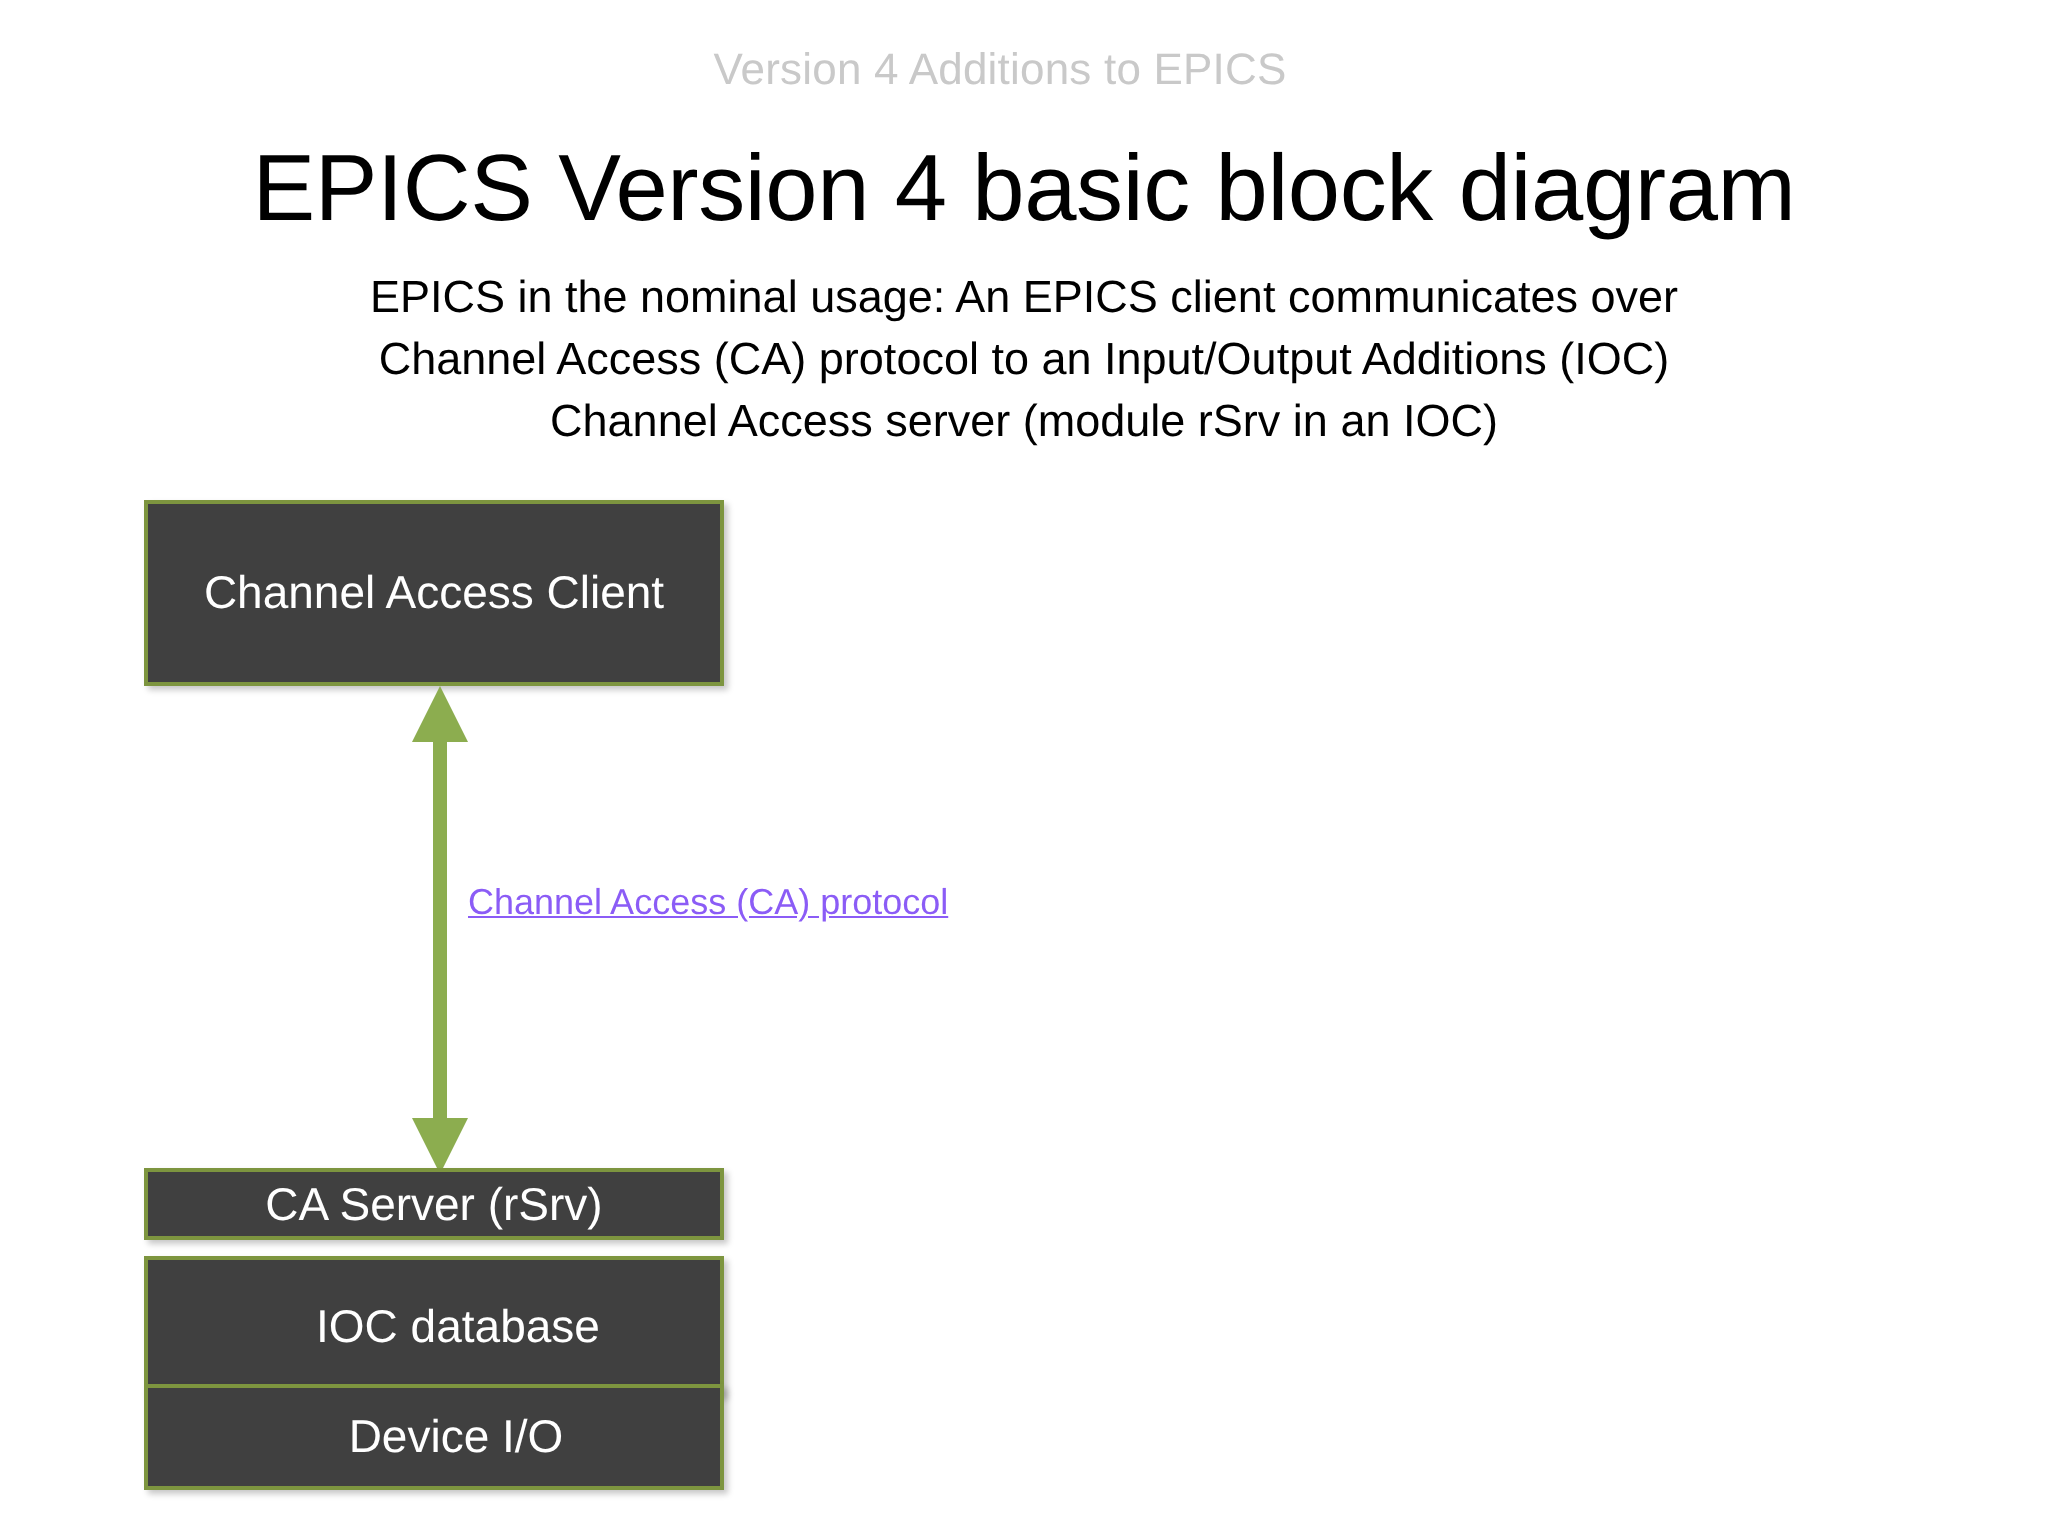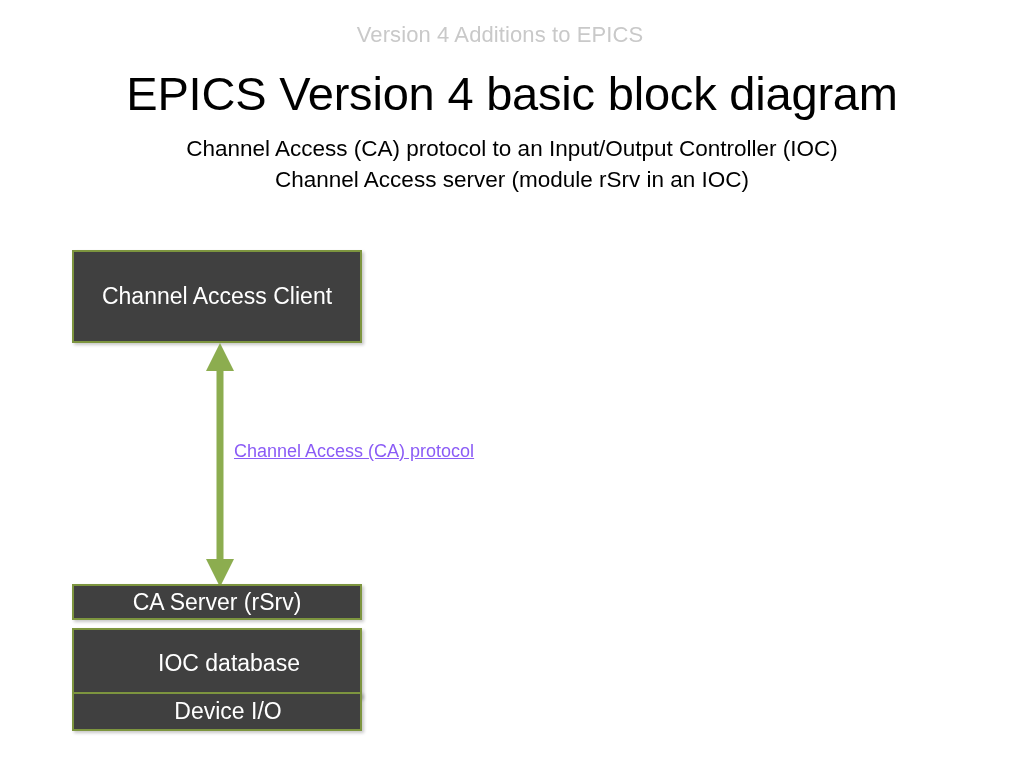--- a/index.html
+++ b/index.html
@@ -90,21 +90,21 @@
     left: 72px;
     top: 628px;
     width: 290px;
     height: 70px;
     padding-left: 24px;
   }
   #block-device-io {
     left: 72px;
     top: 692px;
     width: 290px;
-    height: 39px;
+    height: 53px;
     padding-left: 22px;
   }
 
   
   #protocol-arrow {
     position: absolute;
     left: 196px;
     top: 341px;
     width: 48px;
     height: 248px;
@@ -130,21 +130,22 @@
 </head>
 <body>
 
 <div id="slide">
 
   <div class="slide-header">Version 4 Additions to EPICS</div>
 
   <div class="slide-title">EPICS Version 4 basic block diagram</div>
 
   <div class="slide-subtitle">
-    <span class="sub-line">Channel Access (CA) protocol to an Input/Output Controller (IOC)</span>
+    <span class="sub-line">EPICS in the nominal usage: An EPICS client communicates over</span>
+    <span class="sub-line">Channel Access (CA) protocol to an Input/Output Additions (IOC)</span>
     <span class="sub-line">Channel Access server (module rSrv in an IOC)</span>
   </div>
 
   <div class="block" id="block-ca-client">
     <span>Channel Access Client</span>
   </div>
 
   <svg id="protocol-arrow" viewBox="0 0 48 248">
     <line x1="24" y1="22" x2="24" y2="226" stroke="#8cad4f" stroke-width="7"></line>
     <polygon points="24,2 38,30 10,30" fill="#8cad4f"></polygon>

